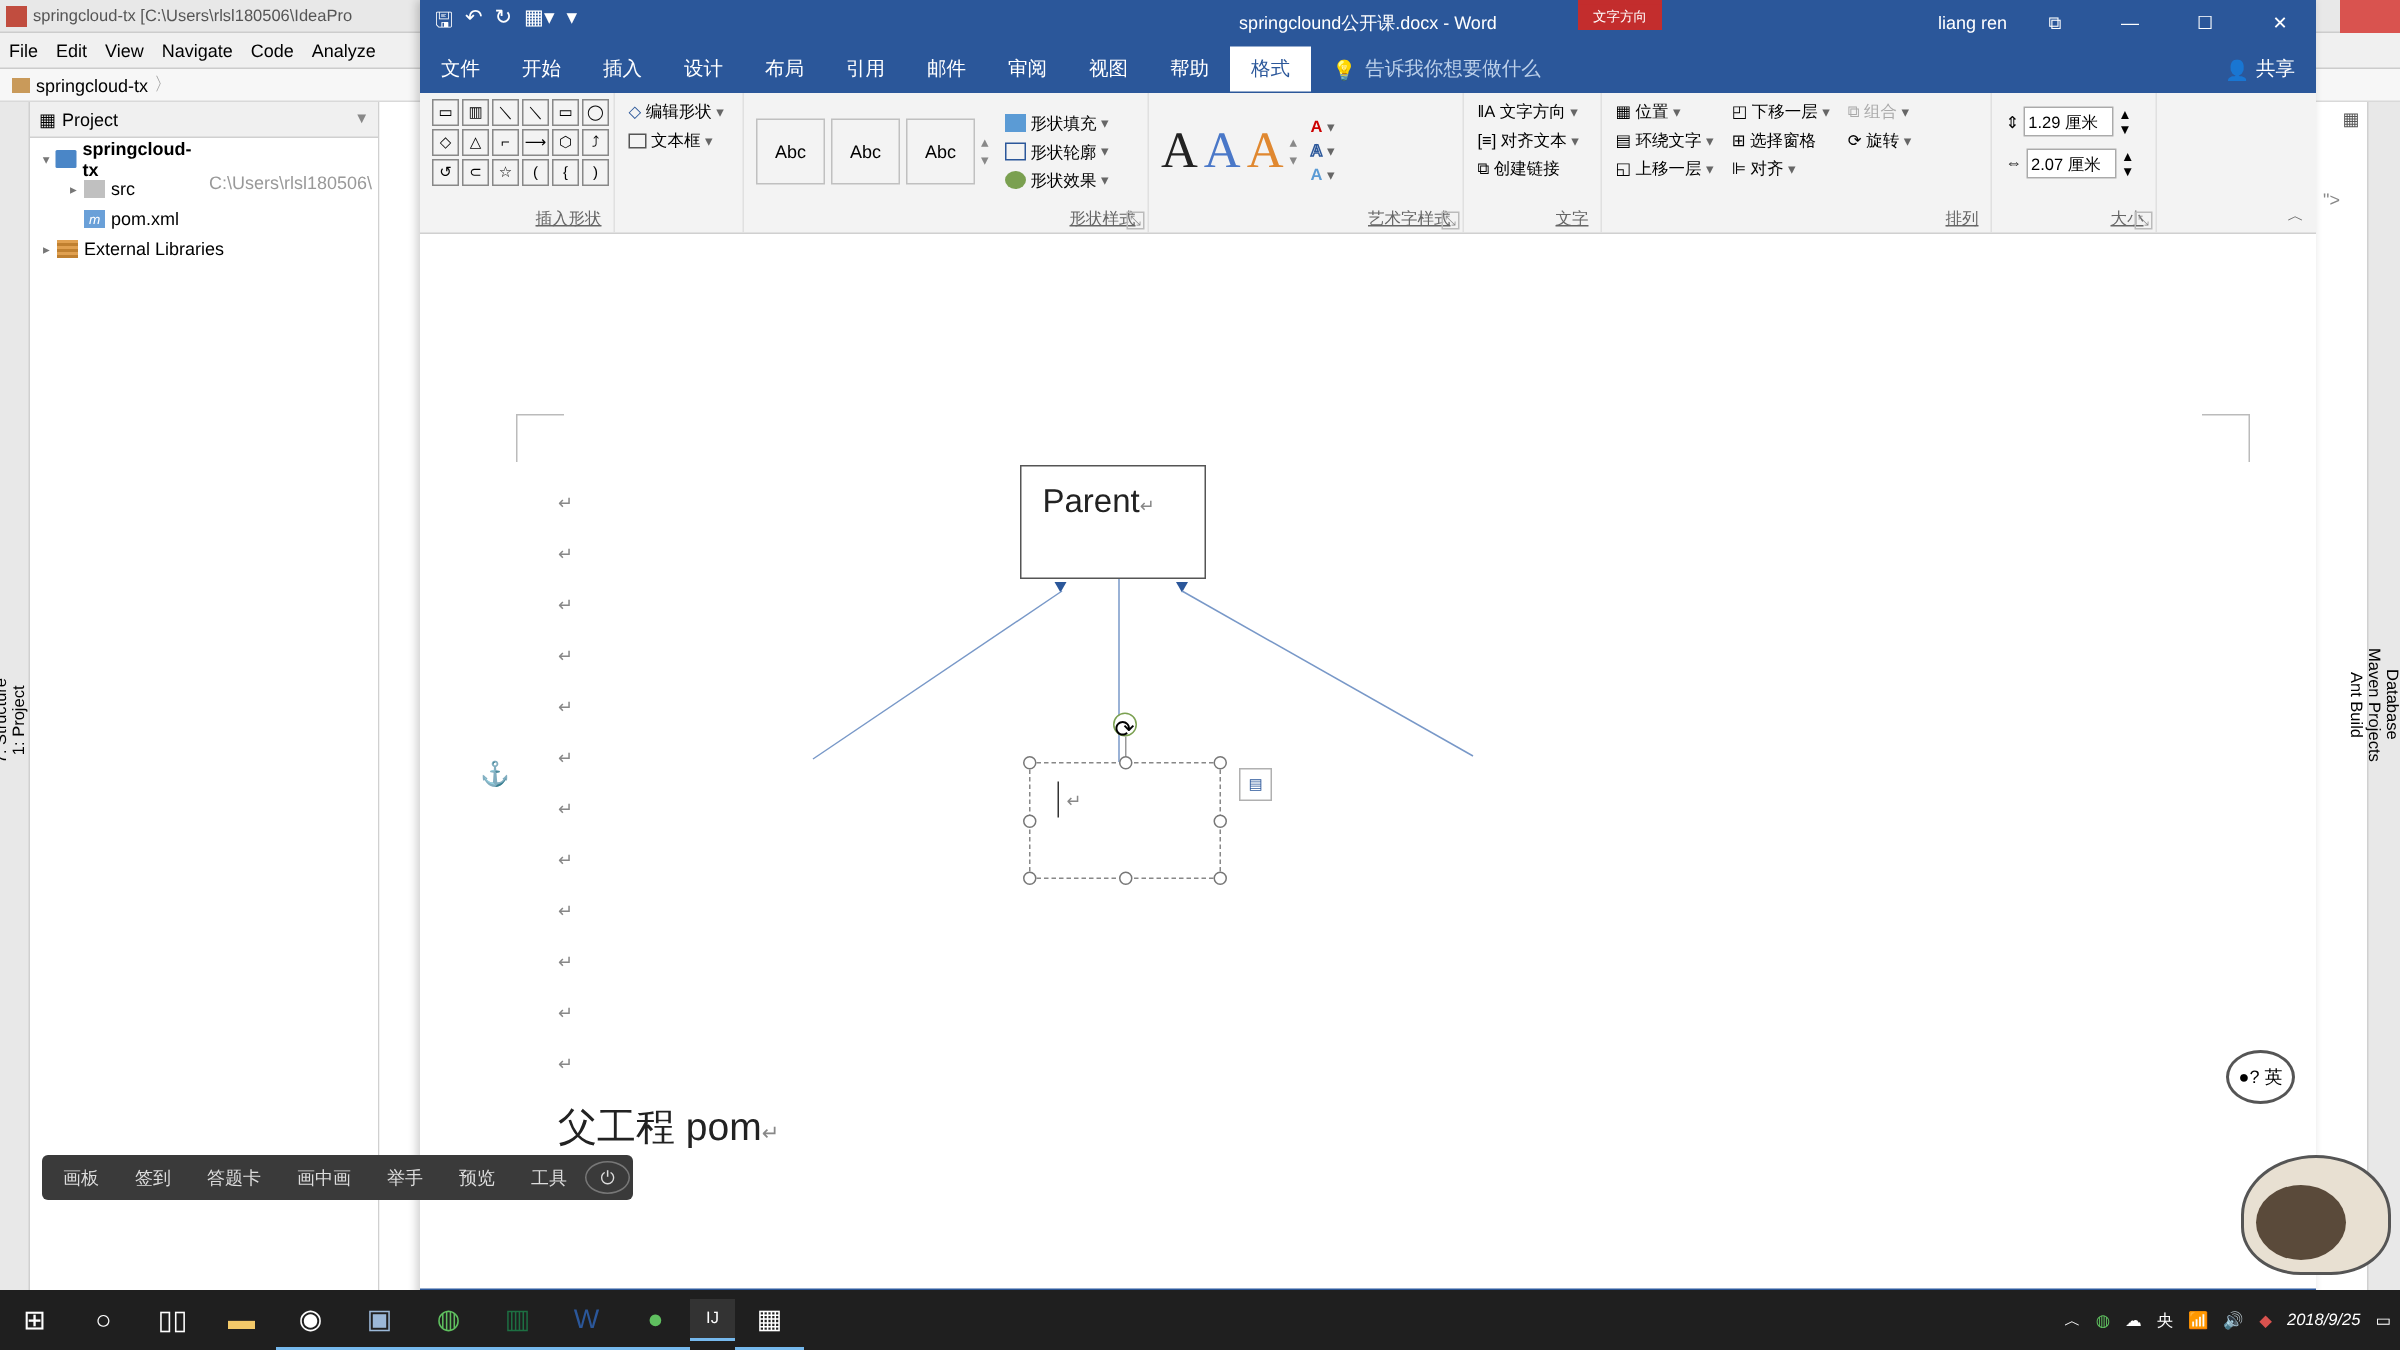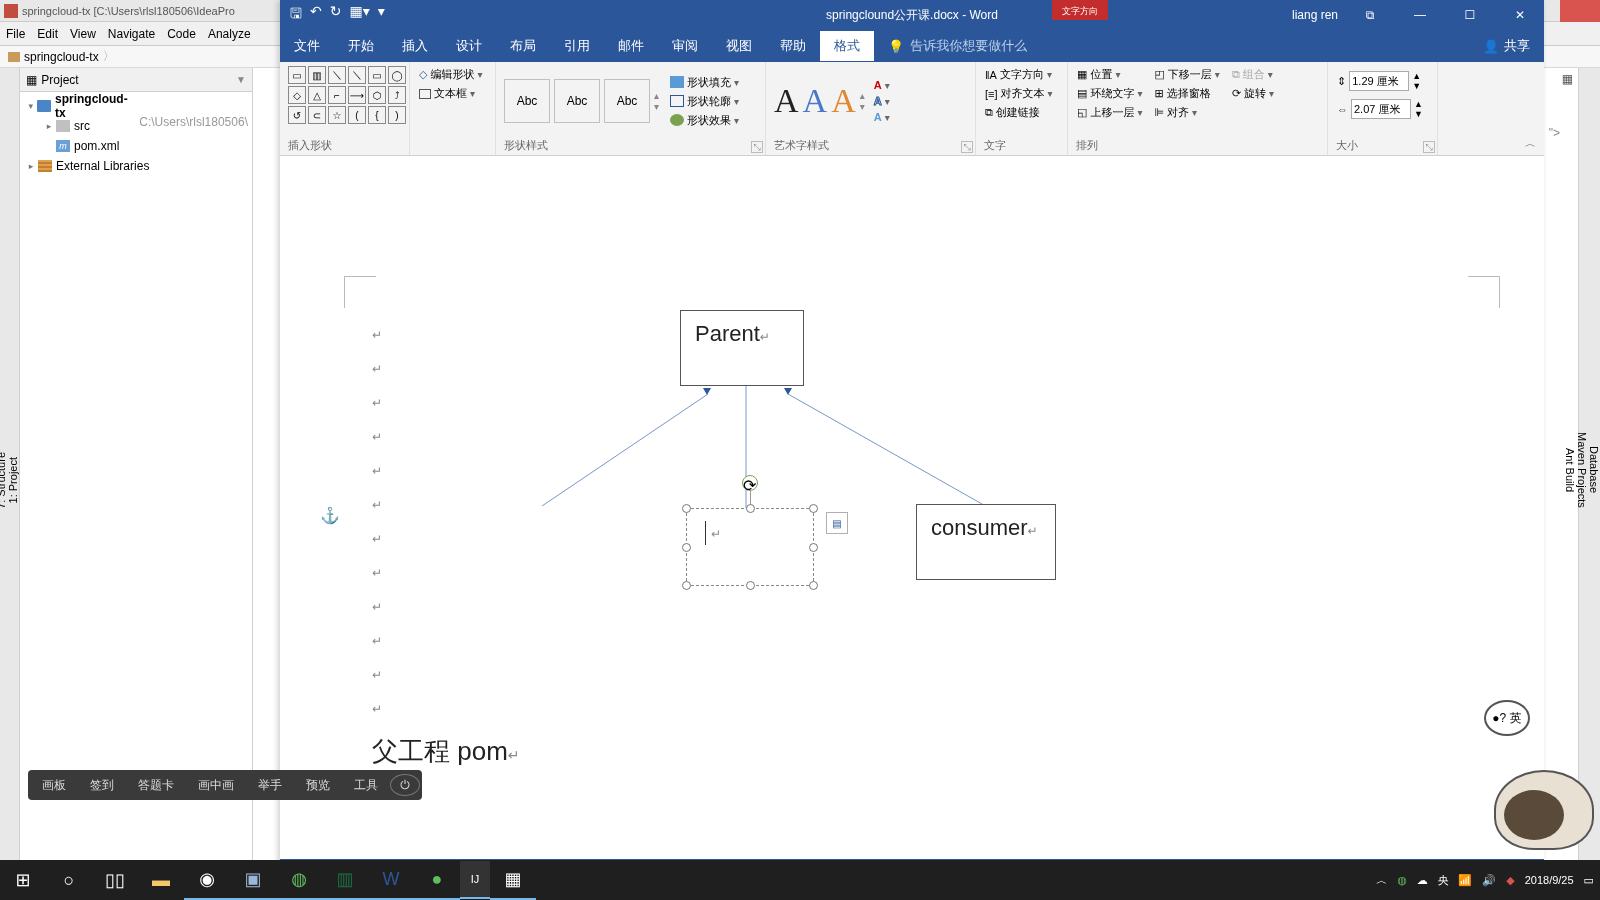--- a/index.html
+++ b/index.html
@@ -49,21 +49,21 @@
 .w-user{margin-left:auto;padding-right:6px;display:flex;align-items:center;gap:14px;}
 .w-user .btn{width:36px;height:30px;display:flex;align-items:center;justify-content:center;}
 .w-tabs{height:32px;background:#2b579a;display:flex;align-items:center;color:#fff;font-size:13px;}
 .w-tabs .tab{padding:6px 14px;cursor:default;}
 .w-tabs .tab.active{background:#fff;color:#2b579a;}
 .w-tabs .tell{display:flex;align-items:center;padding:6px 14px;color:#bcd0ea;gap:6px;}
 .w-tabs .share{margin-left:auto;padding:6px 14px;display:flex;align-items:center;gap:4px;}
 .w-ribbon{height:94px;background:#f3f3f3;border-bottom:1px solid #d0d0d0;display:flex;font-size:12px;position:relative;}
 .rgroup{border-right:1px solid #e0e0e0;padding:4px 8px 0 8px;display:flex;flex-direction:column;}
 .rgroup .body{flex:1;display:flex;gap:4px;}
-.rgroup .label{text-align:left;font-size:11px;color:#666;padding:2px 0;}
+.rgroup .label{text-align:right;font-size:11px;color:#666;padding:2px 0;text-decoration:underline;}
 .rgroup .drop{font-size:10px;color:#666;}
 .shape-grid{display:grid;grid-template-columns:repeat(6,18px);grid-template-rows:repeat(3,18px);gap:2px;}
 .shape-grid span{border:1px solid #888;display:flex;align-items:center;justify-content:center;font-size:10px;}
 .style-box{width:46px;height:44px;border:1px solid #c0c0c0;display:flex;align-items:center;justify-content:center;font-size:12px;}
 .art-A{font-size:34px;font-family:"Times New Roman",serif;}
 .small-stack{display:flex;flex-direction:column;gap:2px;}
 .small-stack div{display:flex;align-items:center;gap:3px;font-size:11px;padding:1px;}
 .num-inp{width:60px;height:20px;border:1px solid #aaa;font-size:11px;padding:0 2px;background:#fff;}
 .ribbon-collapse{position:absolute;right:8px;bottom:4px;font-size:11px;color:#666;}
 .dlaunch{position:absolute;right:2px;bottom:2px;font-size:9px;color:#888;border:1px solid #bbb;width:12px;height:12px;line-height:10px;text-align:center;}
@@ -102,21 +102,21 @@
 .pug{position:absolute;right:6px;bottom:50px;width:140px;height:140px;z-index:60;}
 .pug .bubble{position:absolute;top:-10px;left:30px;width:46px;height:36px;border:2px solid #555;border-radius:50%;background:#fff;font-size:12px;display:flex;align-items:center;justify-content:center;}
 .pug .body{position:absolute;bottom:0;right:0;width:100px;height:80px;background:#e8e0d2;border:2px solid #555;border-radius:50% 50% 40% 40%;}
 .pug .face{position:absolute;bottom:10px;right:30px;width:60px;height:50px;background:#5a4a3a;border-radius:50%;}
 
 
 .taskbar{position:absolute;bottom:0;left:0;right:0;height:40px;background:#1f1f1f;display:flex;align-items:center;z-index:100;}
 .tb-ico{width:46px;height:40px;display:flex;align-items:center;justify-content:center;color:#fff;font-size:18px;}
 .tb-ico.active{border-bottom:2px solid #76b9ed;}
 .tb-tray{margin-left:auto;display:flex;align-items:center;color:#fff;font-size:11px;padding-right:6px;gap:10px;}
-.tb-tray .clock{text-align:left;}
+.tb-tray .clock{text-align:left;font-style:italic;}
 </style>
 </head>
 <body>
 
 <div class="ij-root">
   <div class="ij-title">
     <span class="ico"></span>
     <span>springcloud-tx [C:\Users\rlsl180506\IdeaPro</span>
     <div class="ij-close"></div>
   </div>
@@ -463,23 +463,20 @@
         <div class="handle" style="right:-5px;bottom:-5px"></div>
         <div class="handle" style="left:calc(50% - 4px);top:-5px"></div>
         <div class="handle" style="left:calc(50% - 4px);bottom:-5px"></div>
         <div class="handle" style="left:-5px;top:calc(50% - 4px)"></div>
         <div class="handle" style="right:-5px;top:calc(50% - 4px)"></div>
         <div class="cursor-caret"></div>
         <span style="position:absolute;left:24px;top:18px;font-size:12px;color:#888">↵</span>
       </div>
       <div class="layout-icon" style="left:516px;top:356px">▤</div>
 
-      <div class="box" style="left:606px;top:348px;width:140px;height:76px">
-        <span>consumer</span><span style="font-size:12px;color:#888">↵</span>
-      </div>
 
       <div style="position:absolute;left:62px;top:578px;font-size:26px;color:#222">
         <span>父工程 pom</span><span style="font-size:14px;color:#888">↵</span>
       </div>
     </div>
   </div>
 
   <div class="w-status">
     <span>第 3 页，共 8 页</span>
     <span>516 个字</span>
@@ -519,21 +516,21 @@
   <div class="tb-ico">⊞</div>
   <div class="tb-ico">○</div>
   <div class="tb-ico">▯▯</div>
   <div class="tb-ico" style="color:#f3c969">▬</div>
   <div class="tb-ico active">◉</div>
   <div class="tb-ico active" style="color:#9bb8d8">▣</div>
   <div class="tb-ico active" style="color:#5fbf5f">◍</div>
   <div class="tb-ico active" style="color:#1d6f42">▥</div>
   <div class="tb-ico active" style="color:#2b579a">W</div>
   <div class="tb-ico active" style="color:#5fbf5f">●</div>
-  <div class="tb-ico active" style="color:#fff;background:#333;width:30px;height:38px;font-size:11px">IJ</div>
+  <div class="tb-ico active" style="color:#fff;background:#333;width:30px;height:28px;font-size:11px">IJ</div>
   <div class="tb-ico active">▦</div>
   <div class="tb-tray">
     <span>︿</span>
     <span style="color:#5fbf5f">◍</span>
     <span>☁</span>
     <span>央</span>
     <span>📶</span>
     <span>🔊</span>
     <span style="color:#d9534f">◆</span>
     <span class="clock">2018/9/25</span>

